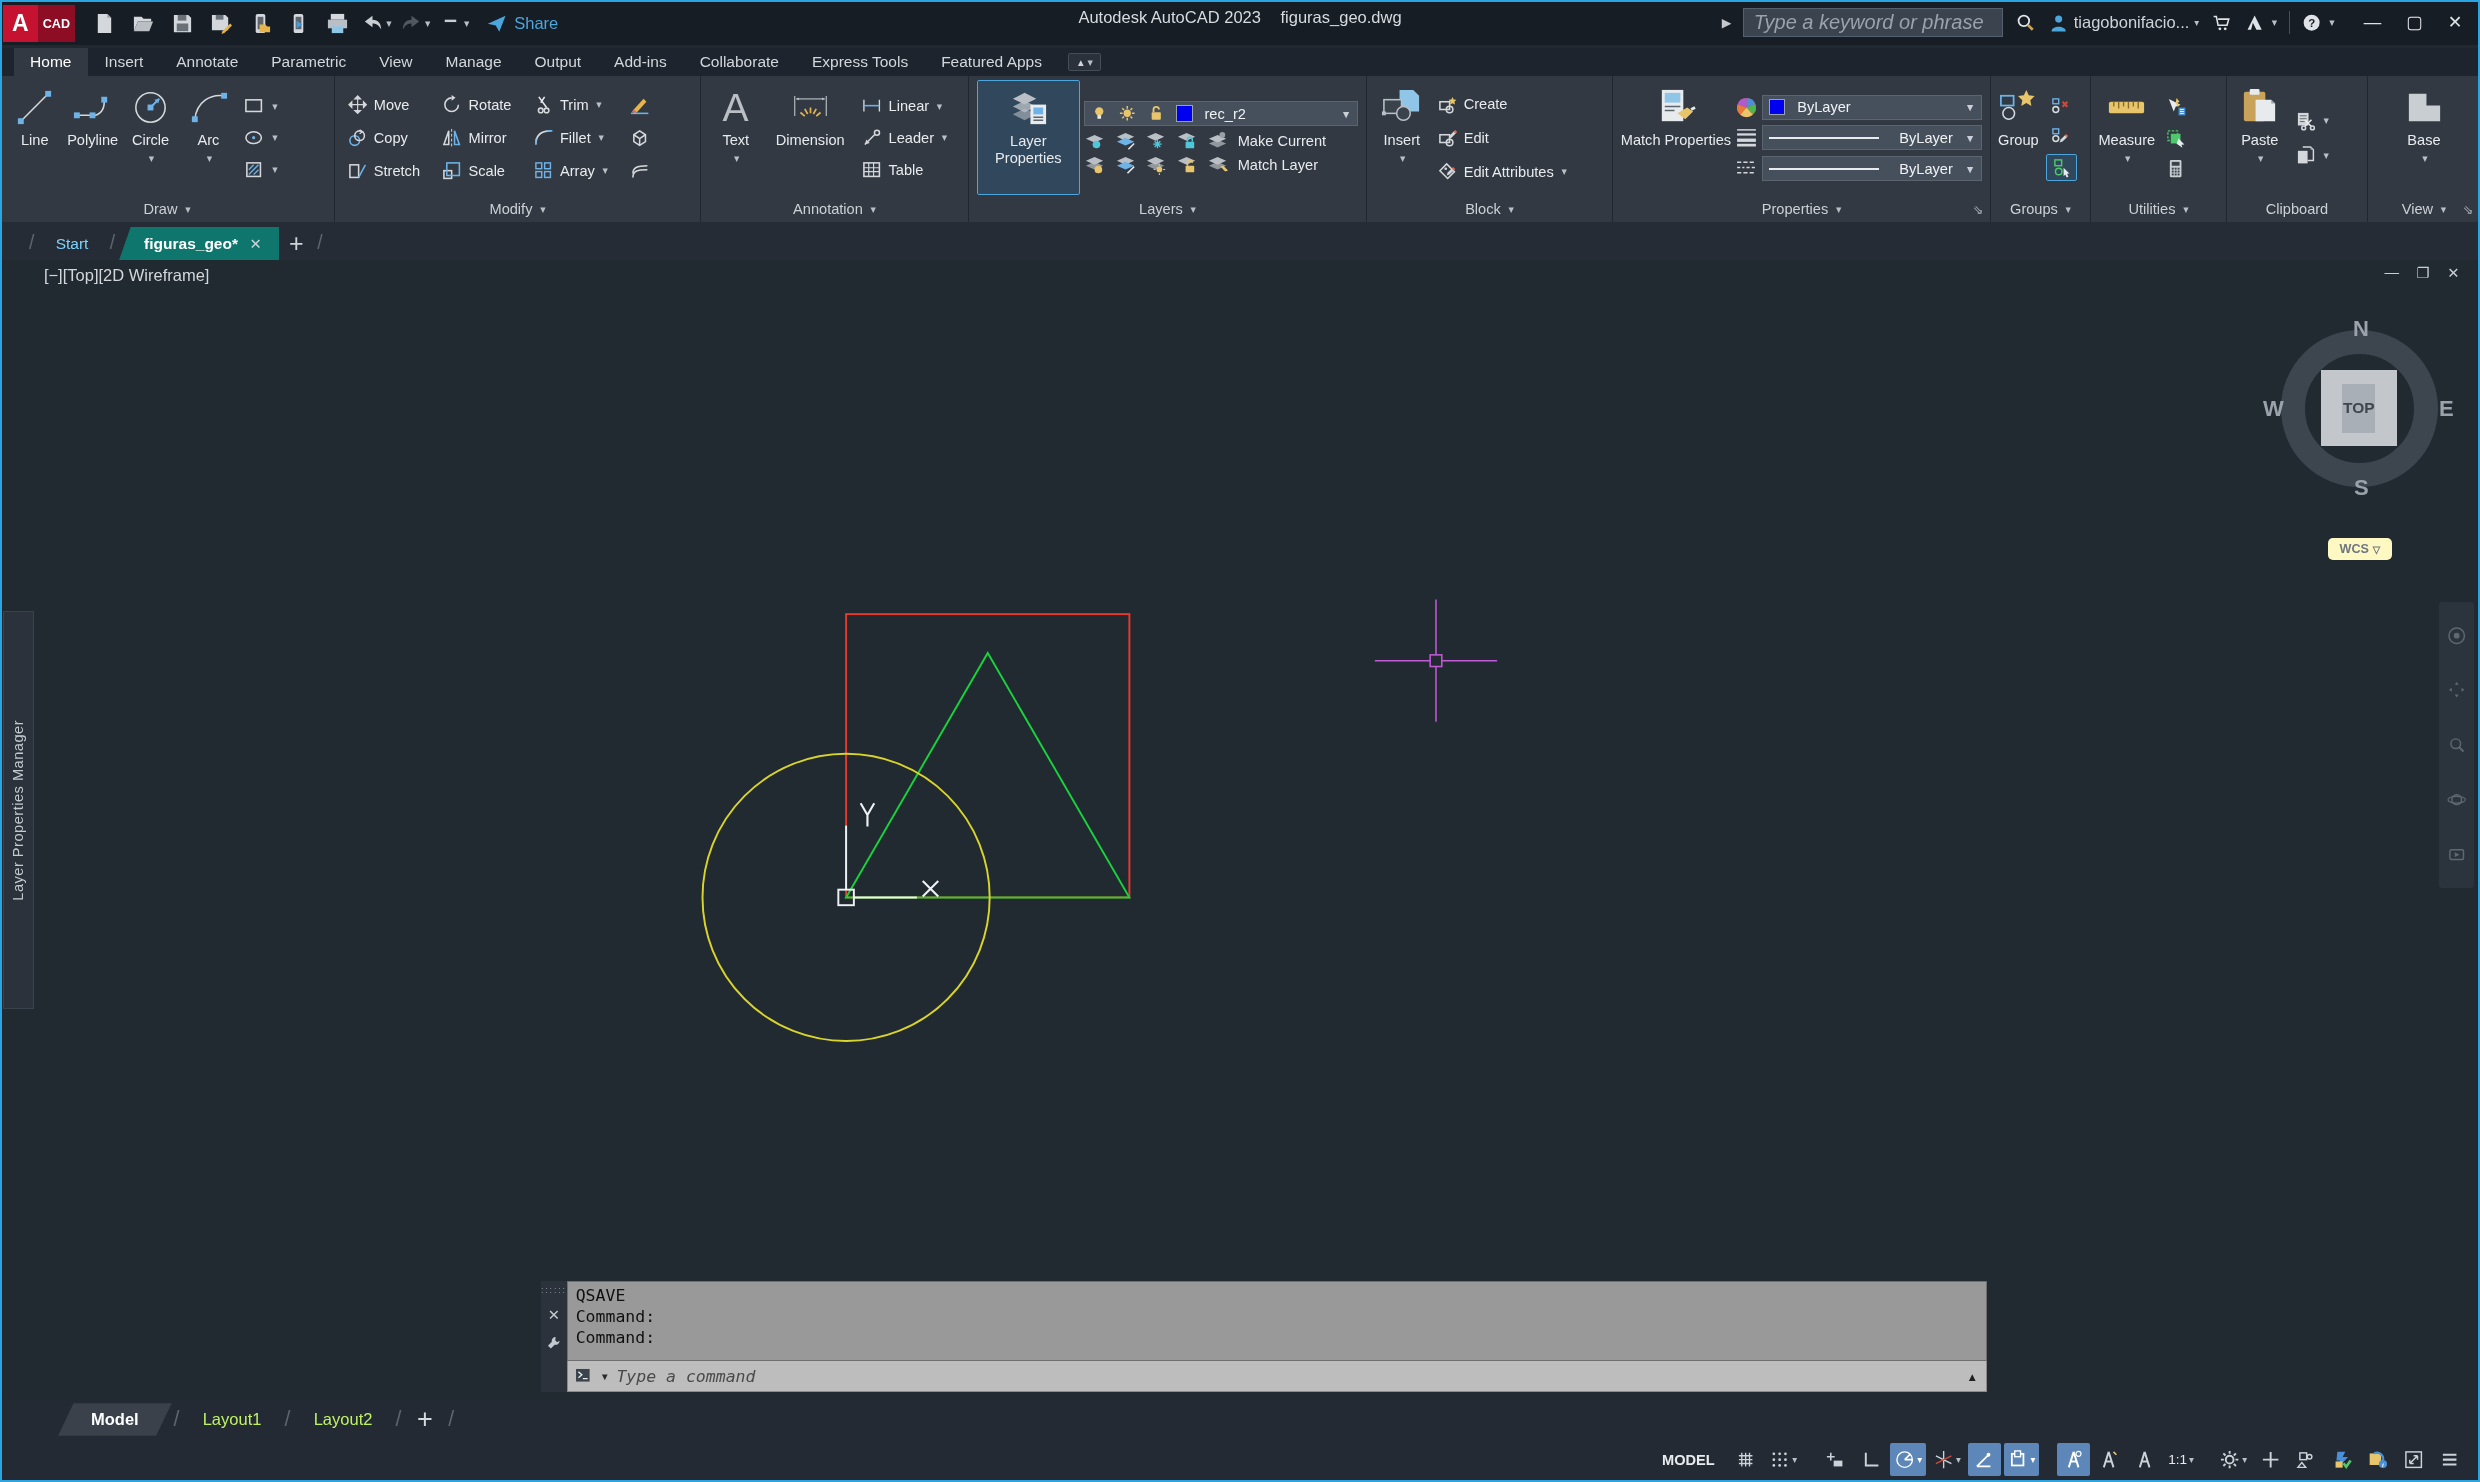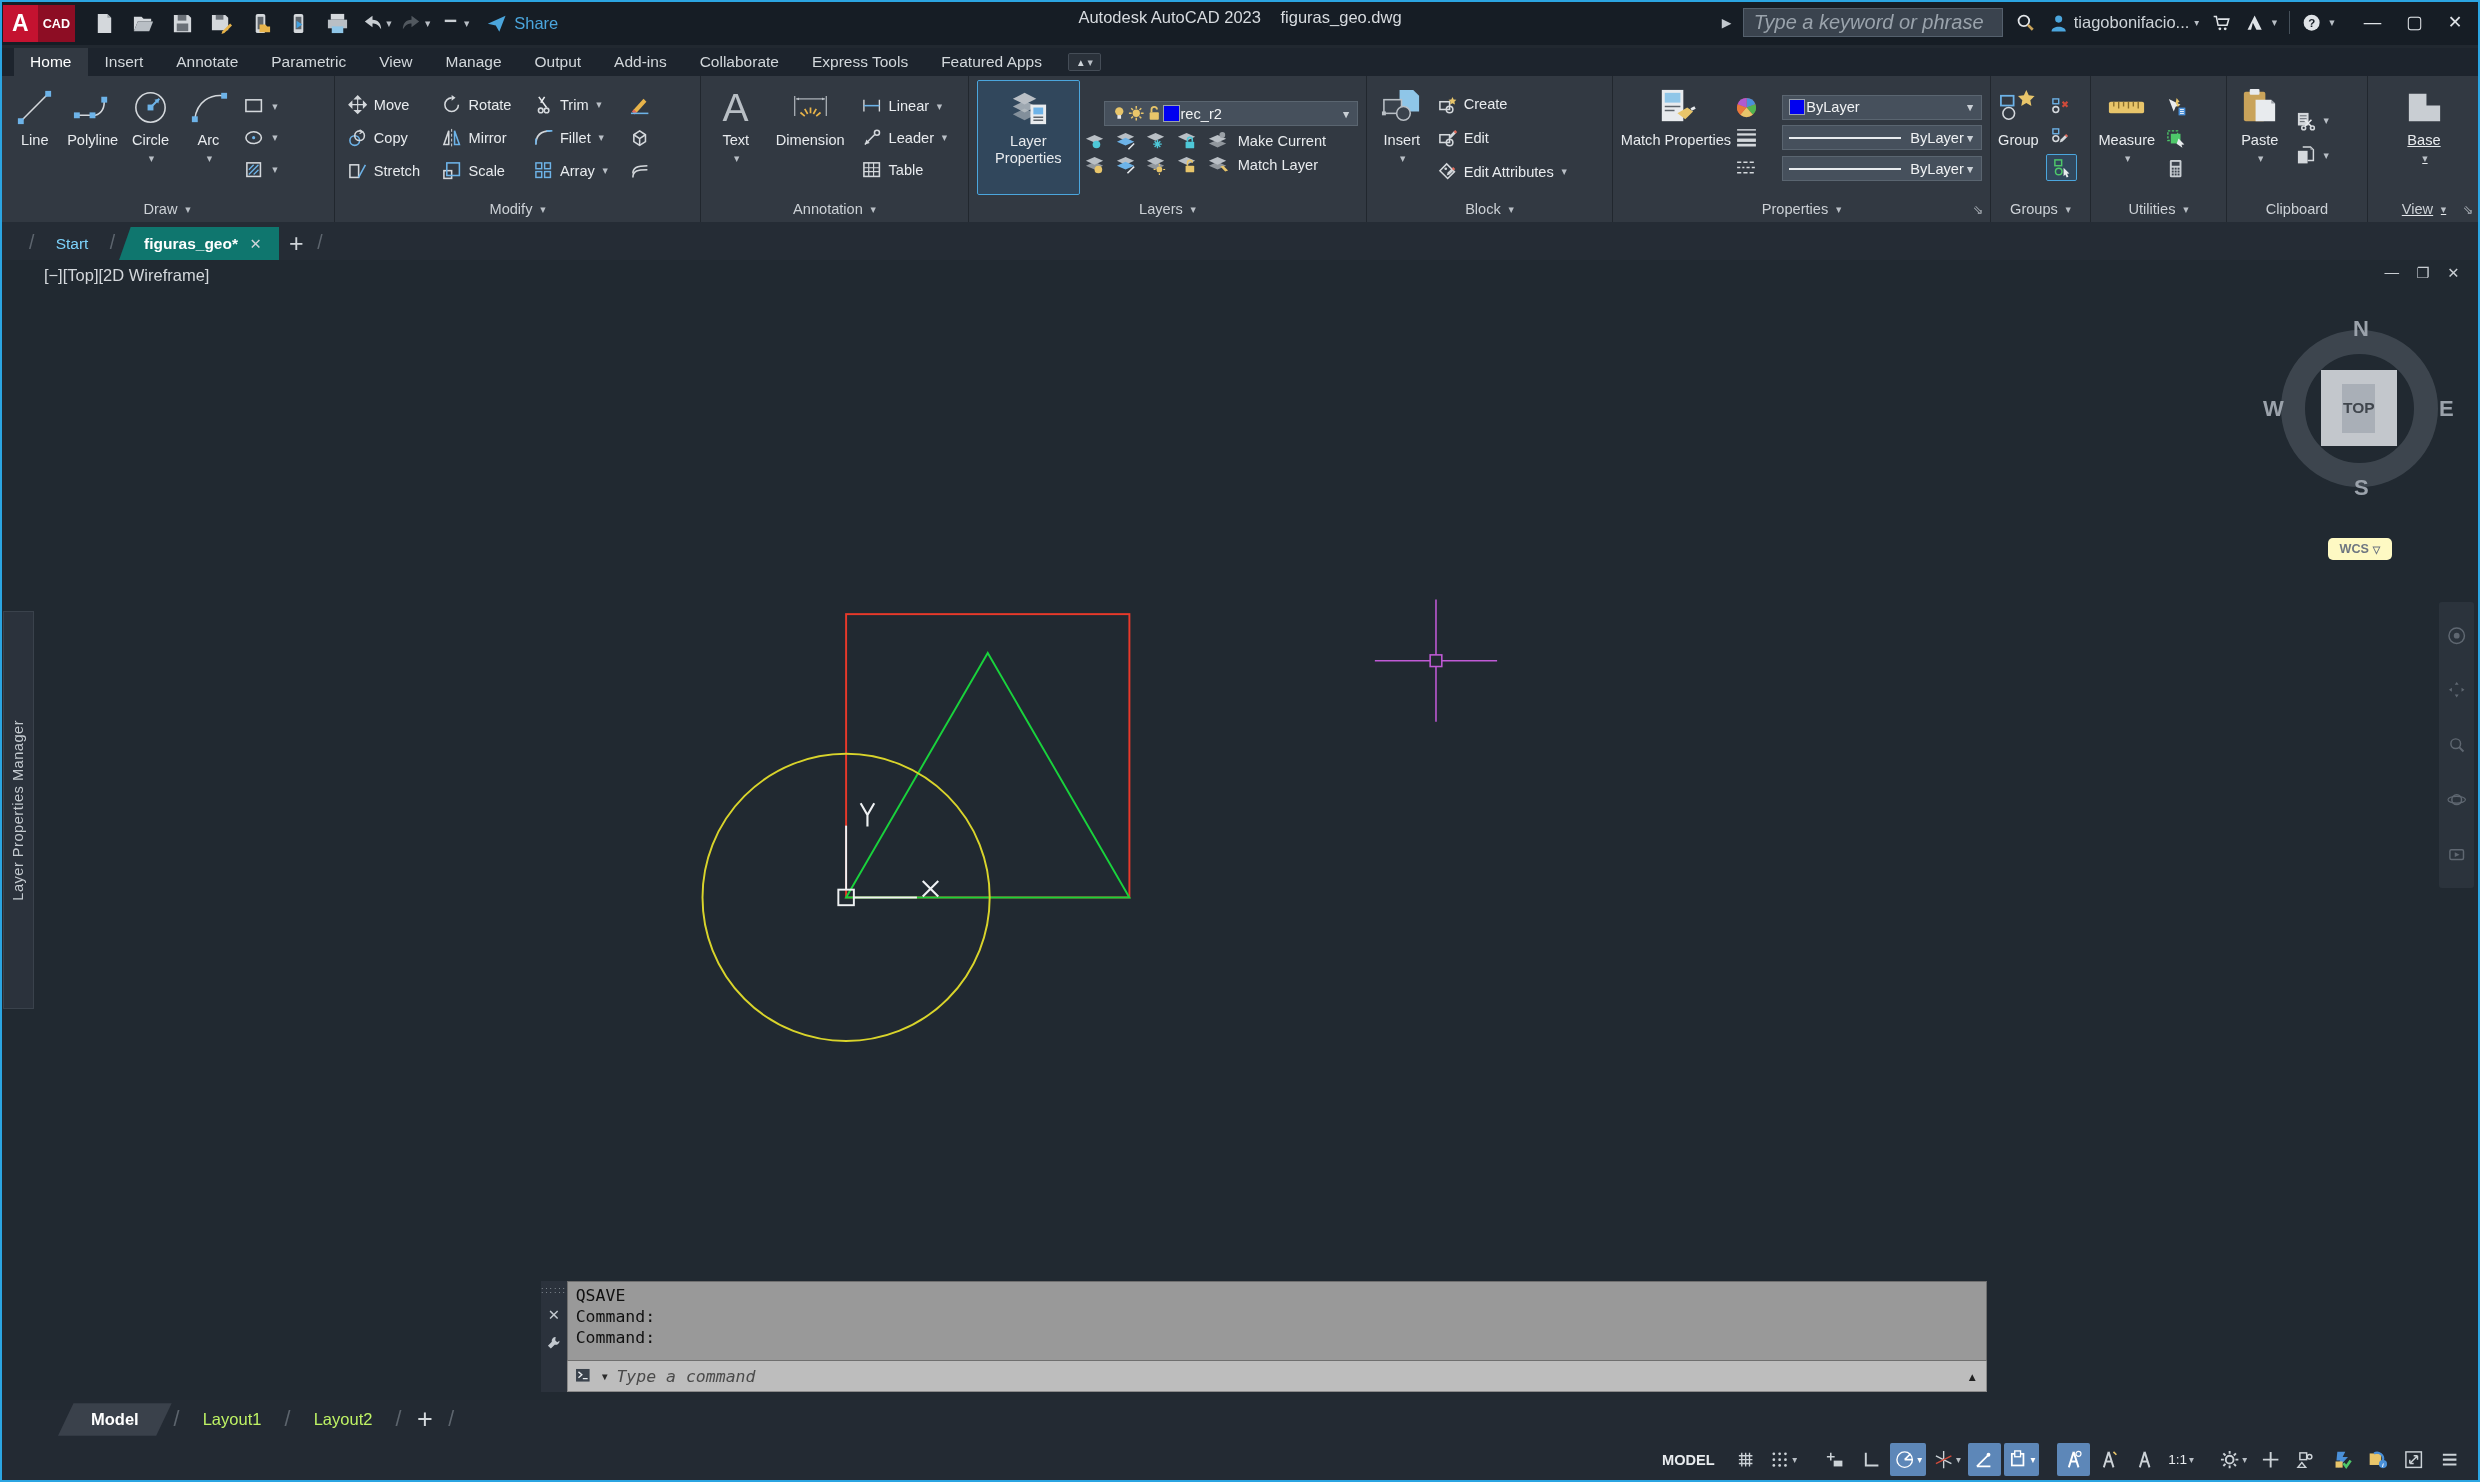--- a/index.html
+++ b/index.html
@@ -53,21 +53,21 @@
   .big-btn .lbl { font-size:14.6px; color:#e8ebee; text-align:center; line-height:16.5px; }
   .big-btn svg { width:43px; height:43px; }
   .sel-blue { border:1px solid #4ba6dd; background:#31475c; }
   .small-col { display:flex; flex-direction:column; justify-content:center; gap:6.8px; height:115px; }
   .small-btn { display:flex; align-items:center; gap:5.8px; font-size:14.6px; color:#e8ebee;
     padding:1.9px 3.9px; border-radius:1.9px; cursor:pointer; white-space:nowrap; }
   .small-btn svg { width:21.3px; height:21.3px; flex:none; }
   .mod-grid { display:grid; grid-template-columns:auto auto auto auto; grid-auto-rows:33px;
     align-items:center; column-gap:13.6px; }
   .combo { background:#46505c; border:1px solid #5a6570; height:25px; display:flex; align-items:center;
-    padding:0 5.8px; gap:1px; font-size:14.6px; color:#f0f2f4; cursor:pointer;margin-left:20px; }
+    padding:0 5.8px; gap:12px; font-size:14.6px; color:#f0f2f4; cursor:pointer; }
   .combo .car { margin-left:auto; font-size:10.7px; color:#c9cfd5; }
   .swatch-blue { width:16.5px; height:16.5px; background:#0000f0; border:1px solid #9aa2ab; }
   .lt-line { flex:1; height:1.9px; background:#e8ebee; margin-right:7.8px; max-width:146px; }
   .layers-right { display:flex; flex-direction:column; gap:4.9px; width:291px; }
   .lay-row { display:flex; align-items:center; gap:7.8px; }
   .mini { width:23px; height:19.4px; cursor:pointer; }
   .lay-lbl { font-size:14.6px; color:#e8ebee; cursor:pointer; }
 
   
   .filetabs { position:absolute; left:0; top:221px; width:2480px; height:39px; background:#252c35;
@@ -834,21 +834,21 @@
               <path d="M16 2 l3 3 h-3z" fill="#9aa0a6"></path>
             </svg>
         </div>
       </div>
     </div>
     <div class="panel-label">
       <span>Clipboard</span>
     </div>
   </div>
 
-  <div class="panel" style="width:112px; border-right:none;text-decoration:underline;">
+  <div class="panel" style="width:112px; border-right:none;">
     <div class="panel-body" style="justify-content:center;">
       <div class="big-btn caret" style="min-width:62px">
         <svg viewBox="0 0 44 44">
             <path d="M6 8 h18 v12 h14 v16 H6 Z" fill="#c9ced3"></path>
           </svg>
         <span class="lbl">Base</span>
       </div>
     </div>
     <div class="panel-label caret">
       <span>View</span>

